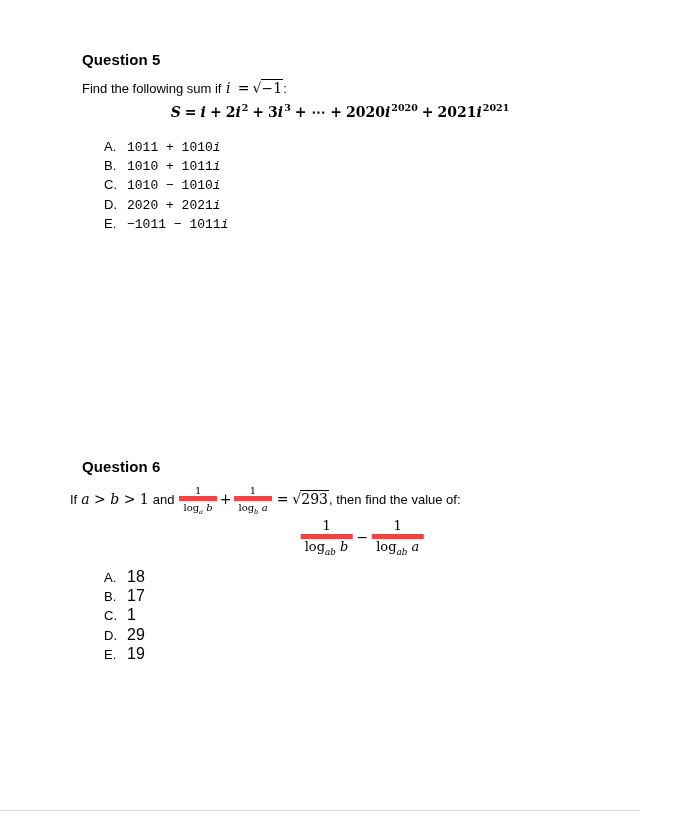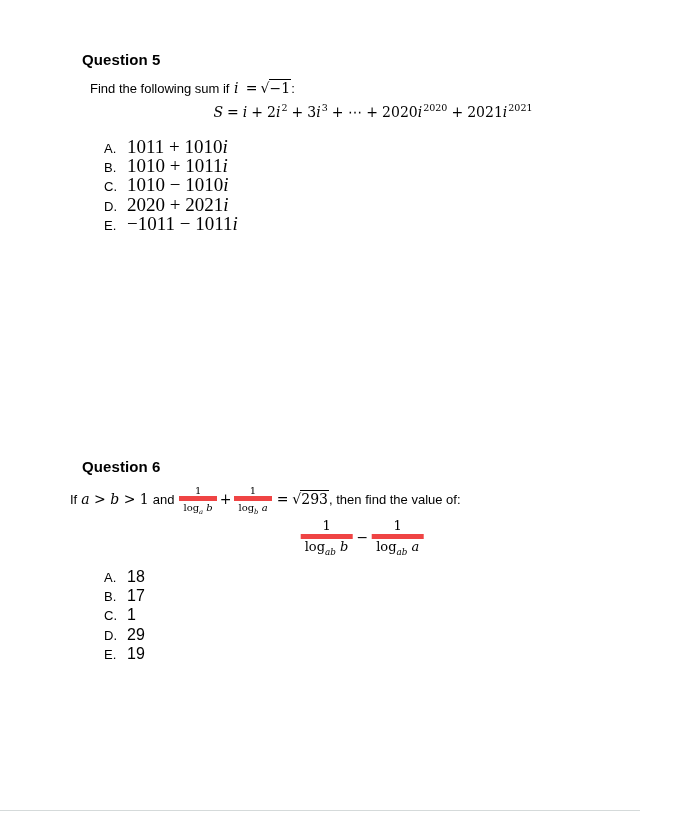--- a/index.html
+++ b/index.html
@@ -76,30 +76,30 @@
   }
   .ifrac { font-size: 10px; }
   .bfrac { font-size: 13px; }
   
   .flexrow {
     display: flex;
     align-items: center;
     white-space: nowrap;
   }
   .center-x { transform: translateX(-50%); }
-  .nowrap { white-space: nowrap; margin-left: 8px; }
+  .nowrap { white-space: nowrap; }
   
   .choices { line-height: 19.2px; }
   .choice-row { display: flex; align-items: baseline; height: 19.2px; }
   .choice-label {
     font-size: 13px;
     width: 23px;
     flex: 0 0 23px;
   }
-  .cv-math { font-family: Liberation Serif, serif; font-size: 19px; }
+  .cv-math { font-family: Liberation Mono, monospace; font-size: 13px; }
   .cv-sans { font-size: 16px; text-align: center; }
   .ml3 { margin-left: 3px; }
   .ml4 { margin-left: 4px; }
   .ml5 { margin-left: 5px; }
 </style>
 </head>
 <body>
 
 <div class="canvas">
   <div class="page">
@@ -107,21 +107,21 @@
     <div class="abs" style="left:82px; top:51px;">
       <div class="heading">Question 5</div>
     </div>
 
     <div class="abs nowrap" style="left:82px; top:79px;">
       <span class="sans">Find the following sum if</span>
       <span class="math it">i</span>
       <span class="math op-sm">=</span><span class="math sqrtwrap"><span class="sqrt-sign">√</span><span class="overline">−1</span></span><span class="sans">:</span>
     </div>
 
-    <div class="abs math nowrap center-x" style="left:365px; top:104px;">
+    <div class="abs math nowrap center-x" style="left:340px; top:104px;font-weight:bold;">
       <span class="it">S</span><span class="op">=</span><span class="it">i</span><span class="op">+</span><span>2</span><span class="it">i</span><sup>2</sup><span class="op">+</span><span>3</span><span class="it">i</span><sup>3</sup><span class="op">+ ⋯ +</span><span>2020</span><span class="it">i</span><sup>2020</sup><span class="op">+</span><span>2021</span><span class="it">i</span><sup>2021</sup>
     </div>
 
     <div class="abs choices" style="left:104px; top:137px;">
       <div class="choice-row">
         <span class="choice-label">A.</span>
         <span class="cv-math"><span>1011 + 1010</span><span class="it">i</span></span>
       </div>
       <div class="choice-row">
         <span class="choice-label">B.</span>

